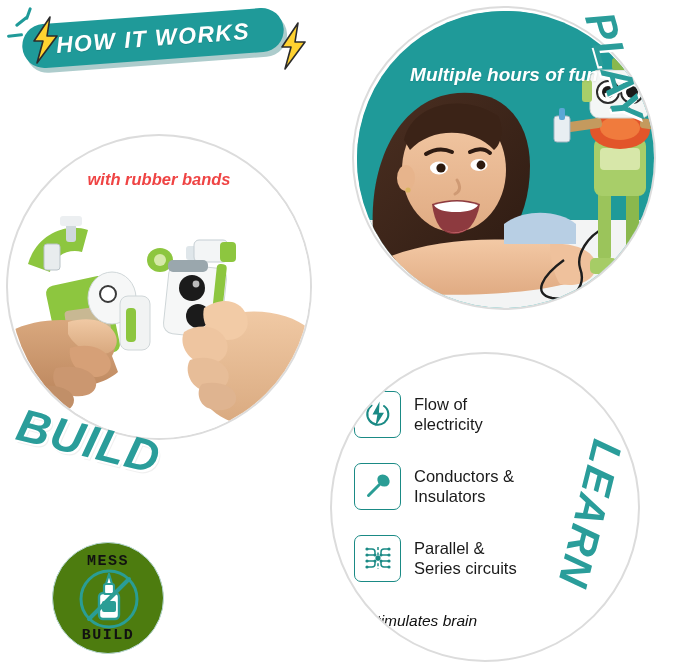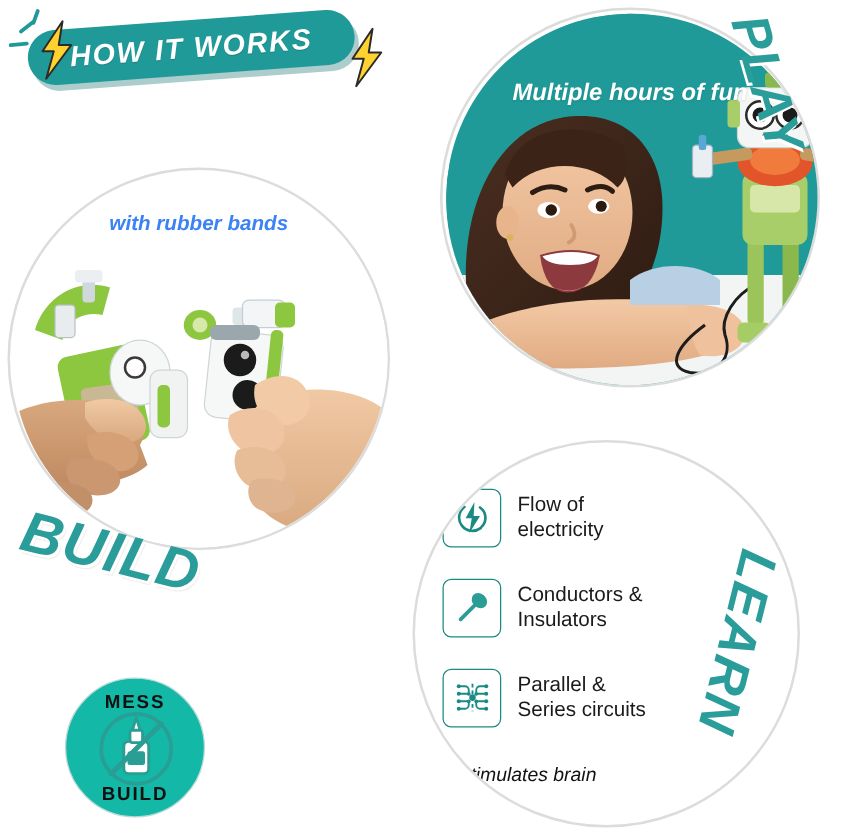--- a/index.html
+++ b/index.html
@@ -64,21 +64,21 @@
     top: 134px;
     width: 306px;
     height: 306px;
   }
   #build-caption {
     position: absolute;
     top: 34px;
     left: 0;
     width: 100%;
     text-align: center;
-    color: #3b82f6;
+    color: #ef4444;
     font-size: 16.5px;
     font-style: italic;
     font-weight: bold;
     line-height: 1.18;
   }
   #build-word {
     position: absolute;
     left: 16px;
     top: 414px;
     color: #2a9d9a;
@@ -197,21 +197,22 @@
   
   #mess-free-badge {
     position: absolute;
     left: 52px;
     top: 542px;
     width: 112px;
     height: 112px;
     border-radius: 50%;
     border: 1.5px solid #b9d9d7;
     box-sizing: border-box;
-    background: #14b8a6;
+    background: #4d7c0f;
+    font-family: Liberation Mono, monospace;
   }
   #mess-free-badge .bt {
     position: absolute;
     left: 0; width: 100%;
     text-align: center;
     font-weight: bold;
     font-size: 15px;
     color: #111111;
     letter-spacing: 1.5px;
   }

